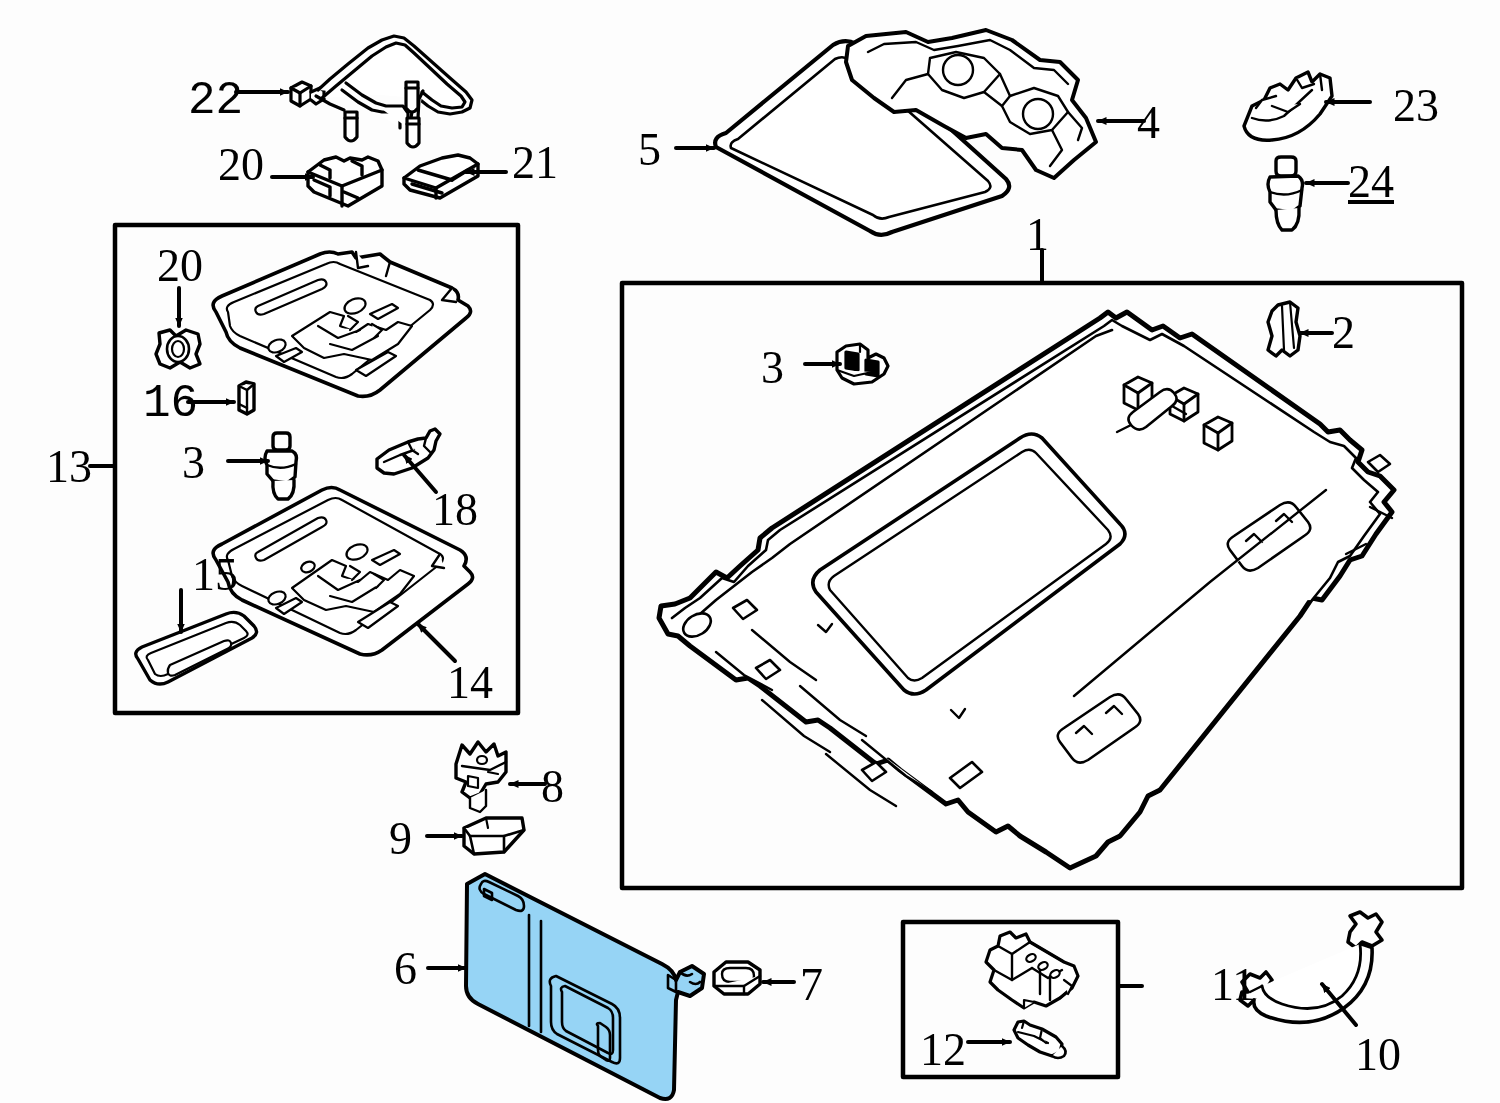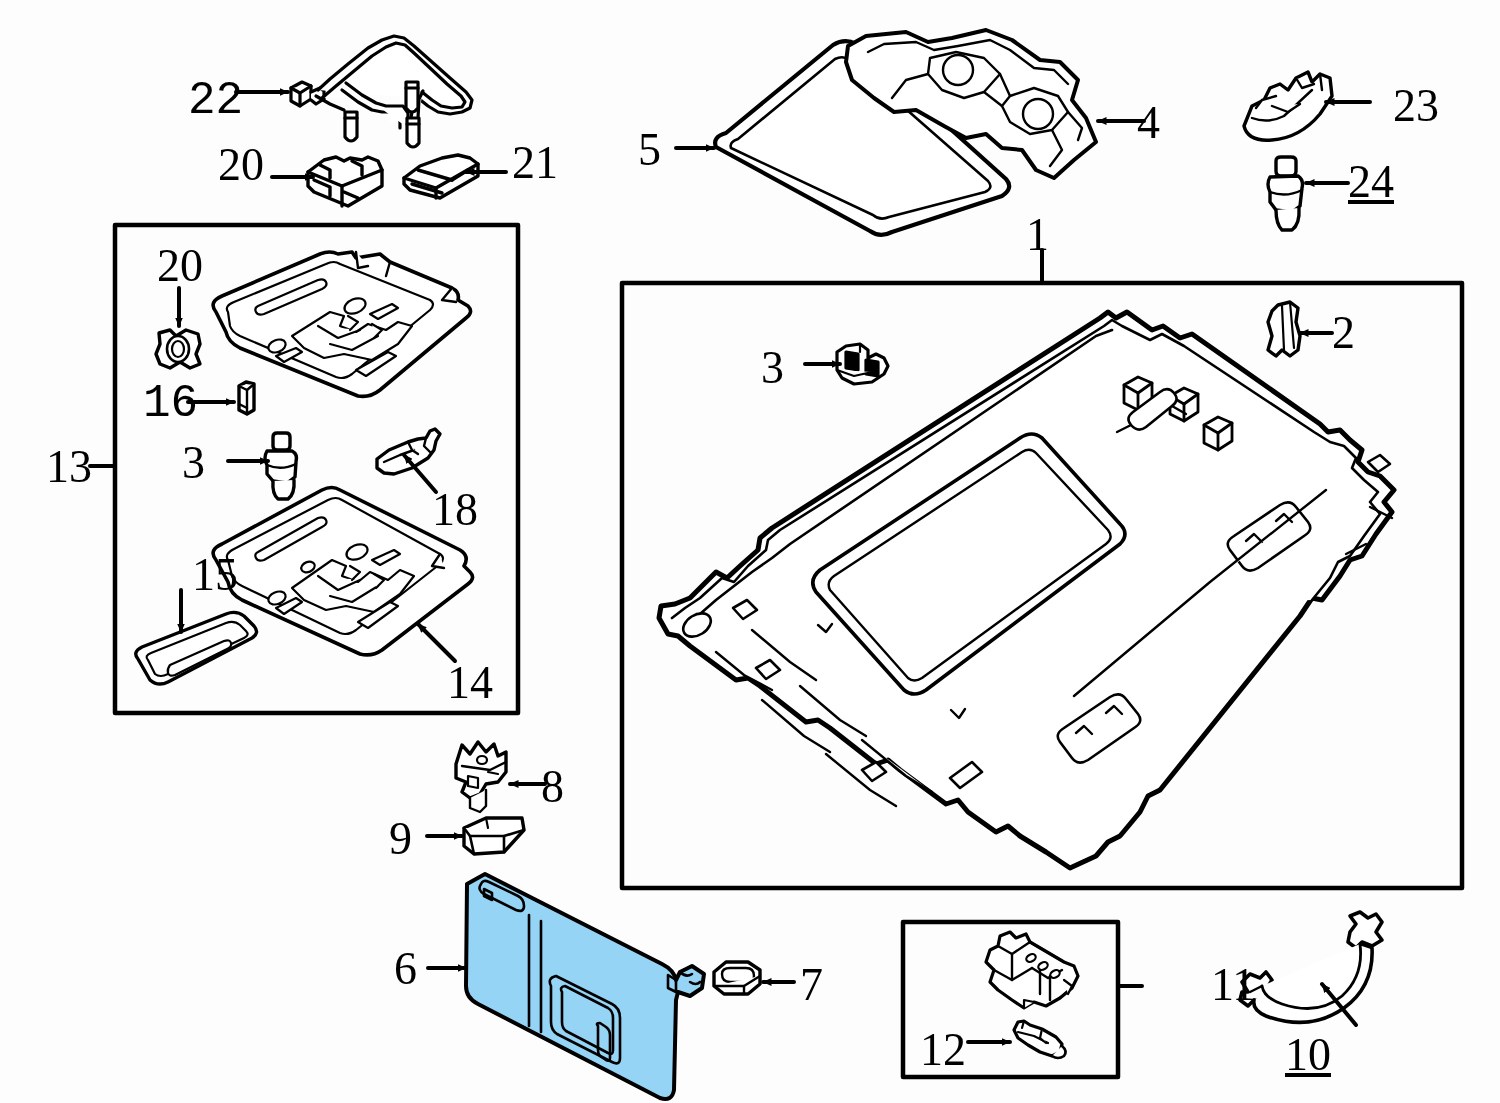--- a/index.html
+++ b/index.html
@@ -502,21 +502,21 @@
 
   <div class="callout" style="left:1026px; top:212px;">1</div>
   <div class="callout" style="left:1332px; top:310px;">2</div>
   <div class="callout" style="left:761px;  top:345px;">3</div>
   <div class="callout" style="left:1137px; top:100px;">4</div>
   <div class="callout" style="left:638px;  top:127px;">5</div>
   <div class="callout" style="left:394px;  top:946px;">6</div>
   <div class="callout" style="left:800px;  top:962px;">7</div>
   <div class="callout" style="left:541px;  top:764px;">8</div>
   <div class="callout" style="left:389px;  top:816px;">9</div>
-  <div class="callout" style="left:1285px; top:1032px;text-decoration:underline;">10</div>
+  <div class="callout" style="left:1355px; top:1032px;">10</div>
   <div class="callout" style="left:1191px; top:962px;margin-left:20px;">11</div>
   <div class="callout" style="left:920px;  top:1027px;">12</div>
   <div class="callout" style="left:46px;   top:444px;">13</div>
   <div class="callout" style="left:447px;  top:660px;">14</div>
   <div class="callout" style="left:160px;  top:552px;margin-left:32px;">15</div>
   <div class="callout" style="left:143px;  top:381px;font-family:Liberation Mono, monospace;">16</div>
   <div class="callout" style="left:182px;  top:440px;">3</div>
   <div class="callout" style="left:432px;  top:487px;text-align:right;">18</div>
   <div class="callout" style="left:157px;  top:243px;">20</div>
   <div class="callout" style="left:218px;  top:142px;">20</div>

